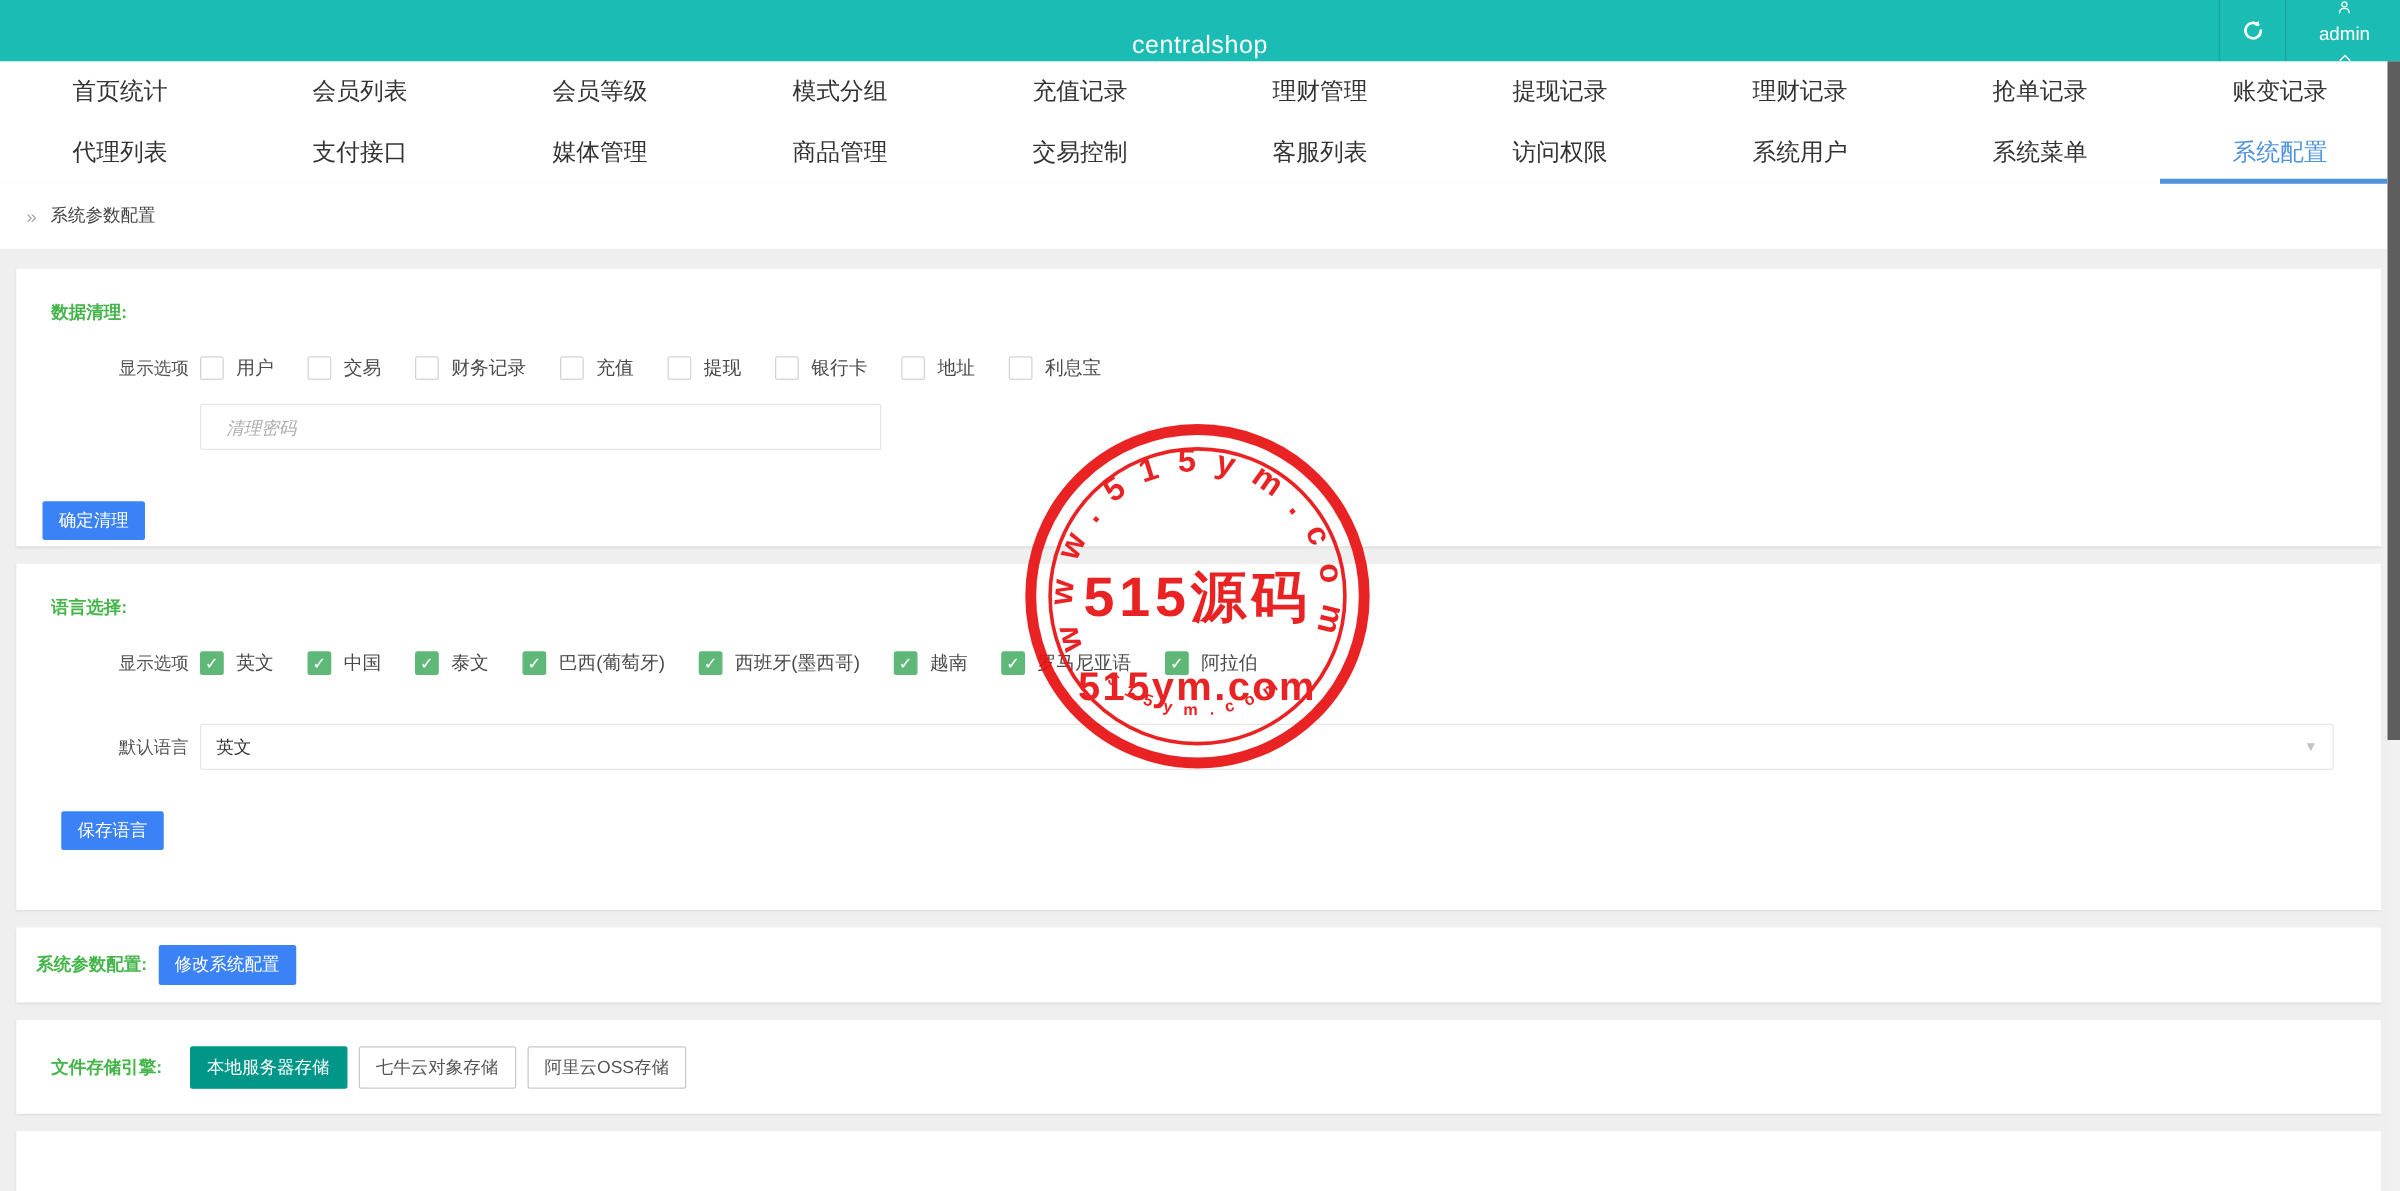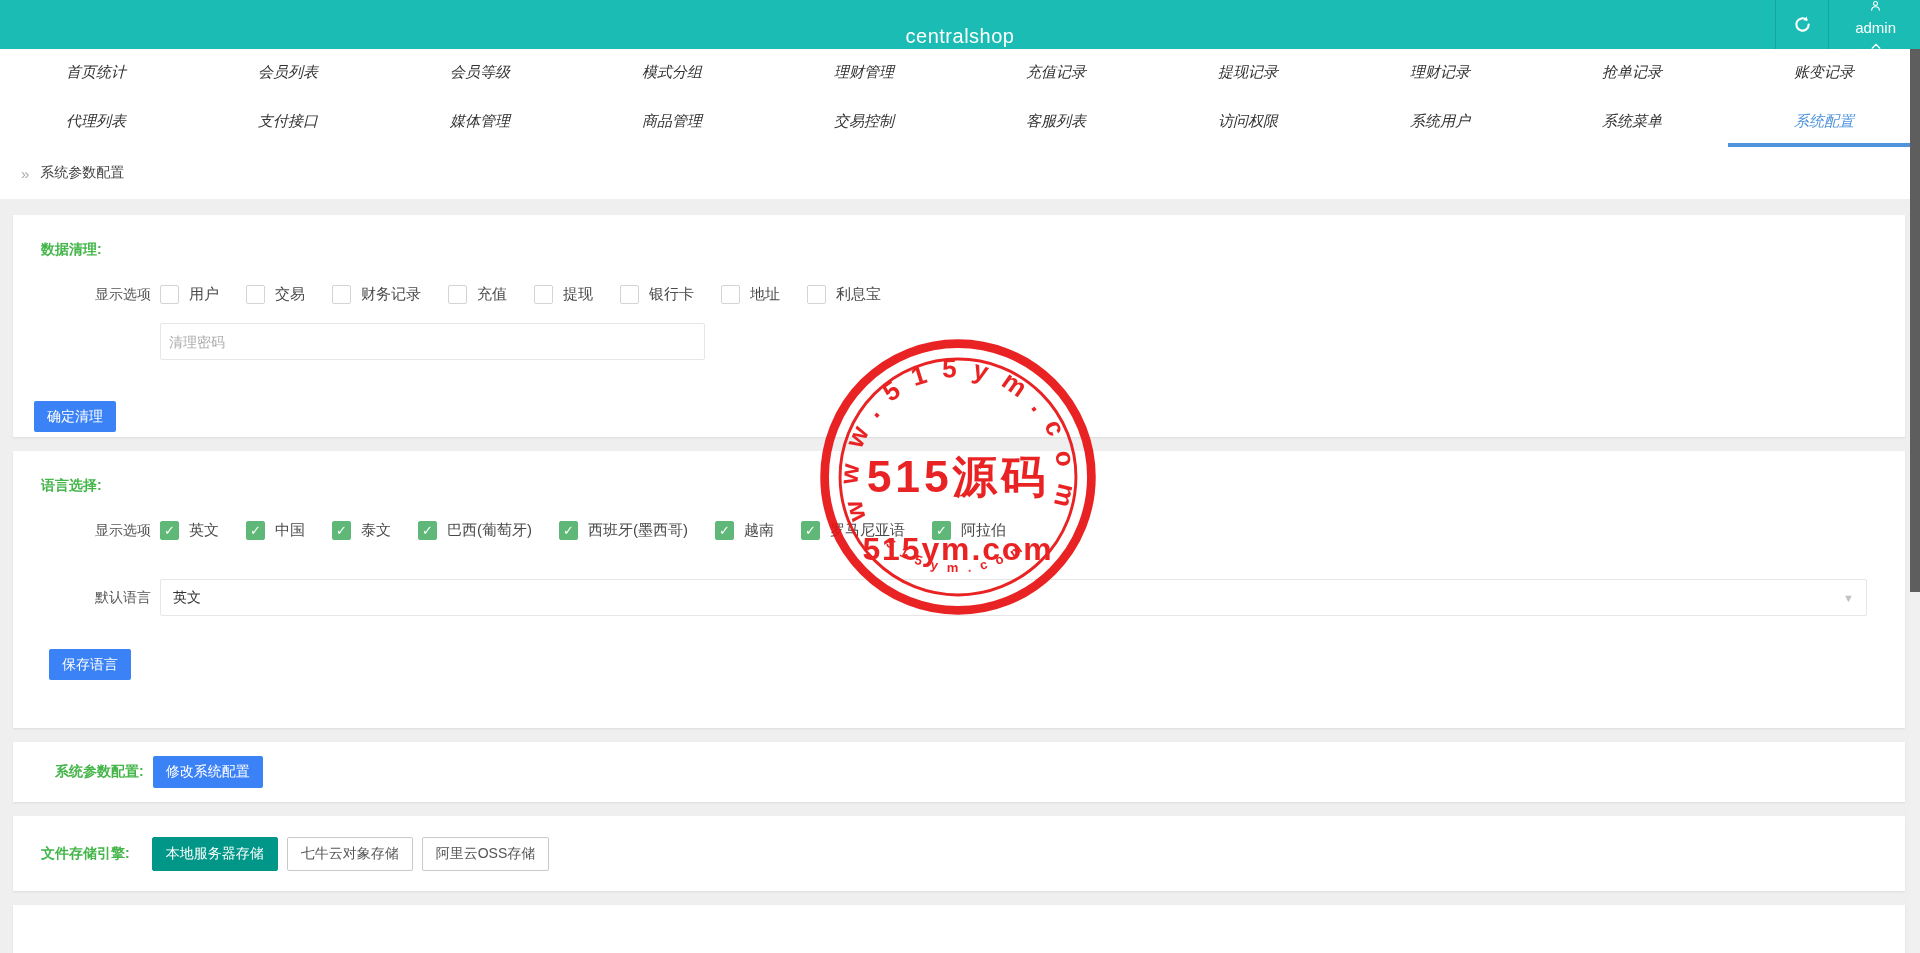--- a/index.html
+++ b/index.html
@@ -13,21 +13,21 @@
   .header-right { position:absolute; right:18px; top:0; height:49px; display:flex; align-items:center; }
   .hdr-divider { width:1px; height:49px; background:rgba(0,0,0,.12); }
   .refresh-btn { width:52px; height:49px; display:flex; align-items:center; justify-content:center; cursor:pointer; }
   .user-box { display:flex; align-items:center; gap:7px; padding:0 6px 0 26px; height:49px; cursor:pointer; font-size:15px;flex-direction:column; }
 
   
   .nav { background:#fff; }
   .nav-row { display:grid; grid-template-columns:repeat(10,1fr); height:47px; }
   .nav-row.second { height:51px; }
   .nav-item { position:relative; display:flex; align-items:center; justify-content:center;
-    font-size:15px; color:#333; cursor:pointer;font-style:italic; }
+    font-size:19px; color:#333; cursor:pointer; }
   .nav-item.active { color:#4f93dc; }
   .nav-item.active::after { content:""; position:absolute; left:0; right:10px; bottom:0; height:4px; background:#4f93dc; }
 
   
   .crumb-bar { background:#fff; height:52px; margin-bottom:16px; display:flex; align-items:center;
     padding-left:21px; font-size:14px; color:#444; }
   .crumb-icon { color:#a9a9a9; font-size:15px; margin-right:11px; }
 
   
   .card { background:#fff; margin:0 15px 14px 13px; box-shadow:0 1px 2px rgba(0,0,0,.08); }
@@ -40,40 +40,40 @@
   .opt-items { display:flex; align-items:center; margin-left:8px; }
   .opt-item { display:flex; align-items:center; margin-right:27px; cursor:pointer; }
   .cb { width:19px; height:19px; border:1px solid #d4d4d4; border-radius:2px; background:#fff;
     display:flex; align-items:center; justify-content:center; flex:none; }
   .checked-group .cb { background:#5FB878; border-color:#5FB878; }
   .cb .tick { display:none; color:#fff; font-size:13px; font-weight:bold; line-height:1; }
   .checked-group .cb .tick { display:block; }
   .opt-item span.lbl { margin-left:10px; font-size:15px; color:#4a4a4a; }
 
   .pwd-input { display:block; margin:19px 0 0 132px; width:545px; height:37px; border:1px solid #e6e6e6;
-    border-radius:2px; padding:0 8px; font-size:14px; color:#333; outline:none;
-    font-family:"Liberation Sans","DejaVu Sans",sans-serif; }
+    border-radius:2px; padding:0 20px; font-size:14px; color:#333; outline:none;
+    font-family:"Liberation Sans","DejaVu Sans",sans-serif;font-style:italic; }
   .pwd-input::placeholder { color:#adadad; }
 
   .btn { display:inline-block; border:none; background:#3b82f6; color:#fff; font-size:14px;
     height:31px; padding:0 13px; border-radius:2px; cursor:pointer;
     font-family:"Liberation Sans","DejaVu Sans",sans-serif; }
   .btn-clean { margin:41px 0 0 6px; }
 
   .card2 { height:277px; padding:26px 20px 0 15px; }
   .card2 .sec-title { margin-left:13px; }
   .sel-row { display:flex; align-items:center; margin-top:39px; }
   .select-box { flex:1; height:37px; border:1px solid #e6e6e6; border-radius:2px; margin-left:8px; margin-right:18px;
     display:flex; align-items:center; justify-content:space-between; padding:0 12px; font-size:14px; color:#333;
     cursor:pointer; background:#fff; }
   .caret { color:#c2c2c2; font-size:11px; }
   .btn-lang { margin:33px 0 0 21px; }
 
   .card3 { height:60px; display:flex; align-items:center; padding-left:15px; }
-  .card3 .sec-title { margin-left:27px; }
+  .card3 .sec-title { margin-left:1px; }
   .btn-modify { height:32px; margin-left:9px; }
 
   .card4 { height:75px; display:flex; align-items:center; padding-left:15px; }
   .card4 .sec-title { margin-left:13px; }
   .store-btns { display:flex; align-items:flex-start; margin-left:7px; gap:9px;padding-left:15px; }
   .store-btn { height:34px; padding:0 13px; font-size:14px; border-radius:2px; cursor:pointer;
     background:#fff; border:1px solid #c9c9c9; color:#555;
     font-family:"Liberation Sans","DejaVu Sans",sans-serif; }
   .store-btn.active { background:#009688; border-color:#009688; color:#fff; }
 
@@ -118,23 +118,23 @@
   <div class="nav-row">
 
       <div class="nav-item">首页统计</div>
 
       <div class="nav-item">会员列表</div>
 
       <div class="nav-item">会员等级</div>
 
       <div class="nav-item">模式分组</div>
 
+      <div class="nav-item">充值记录</div>
+
       <div class="nav-item">理财管理</div>
-
-      <div class="nav-item">充值记录</div>
 
       <div class="nav-item">提现记录</div>
 
       <div class="nav-item">理财记录</div>
 
       <div class="nav-item">抢单记录</div>
 
       <div class="nav-item">账变记录</div>
     </div>
   <div class="nav-row second">

